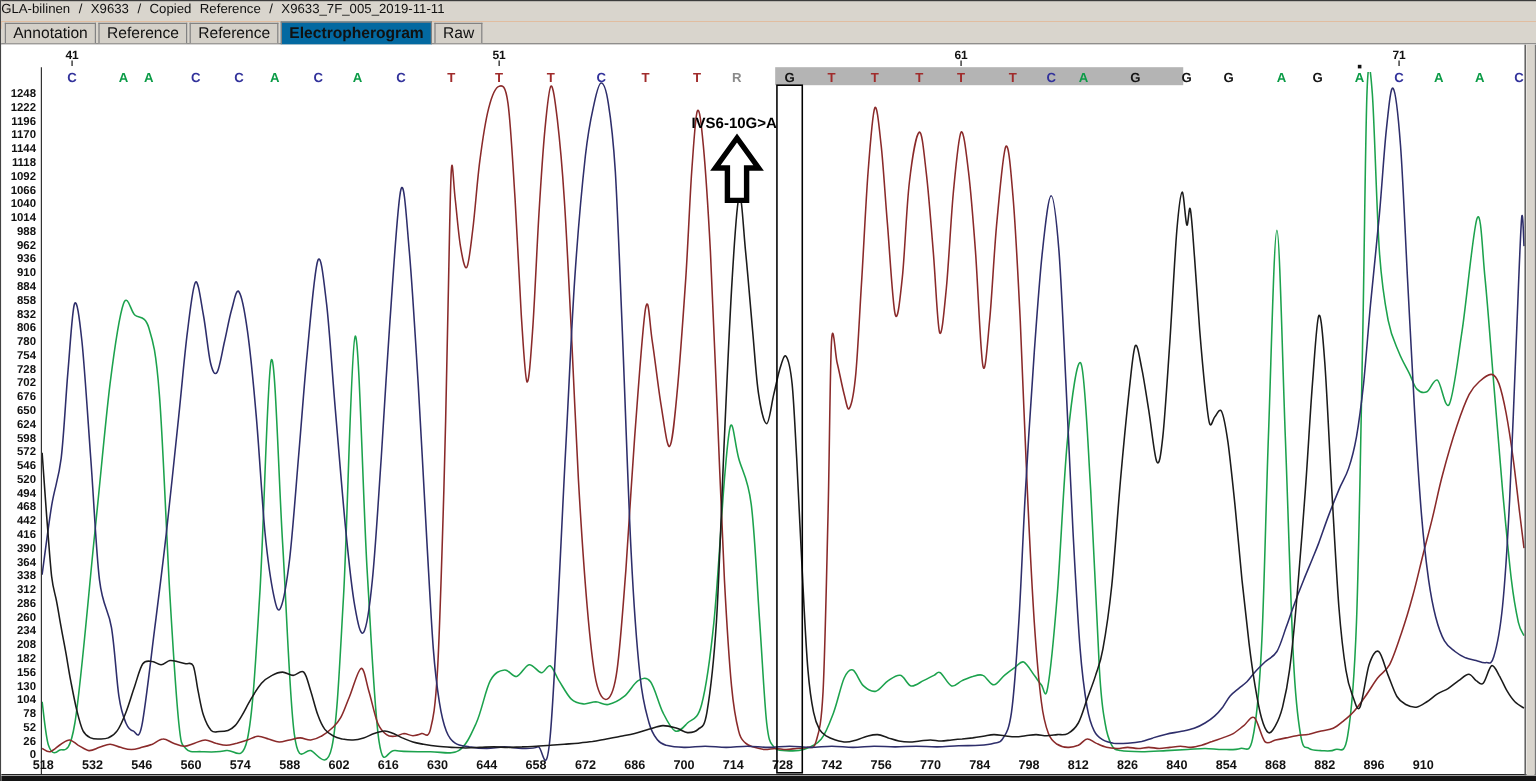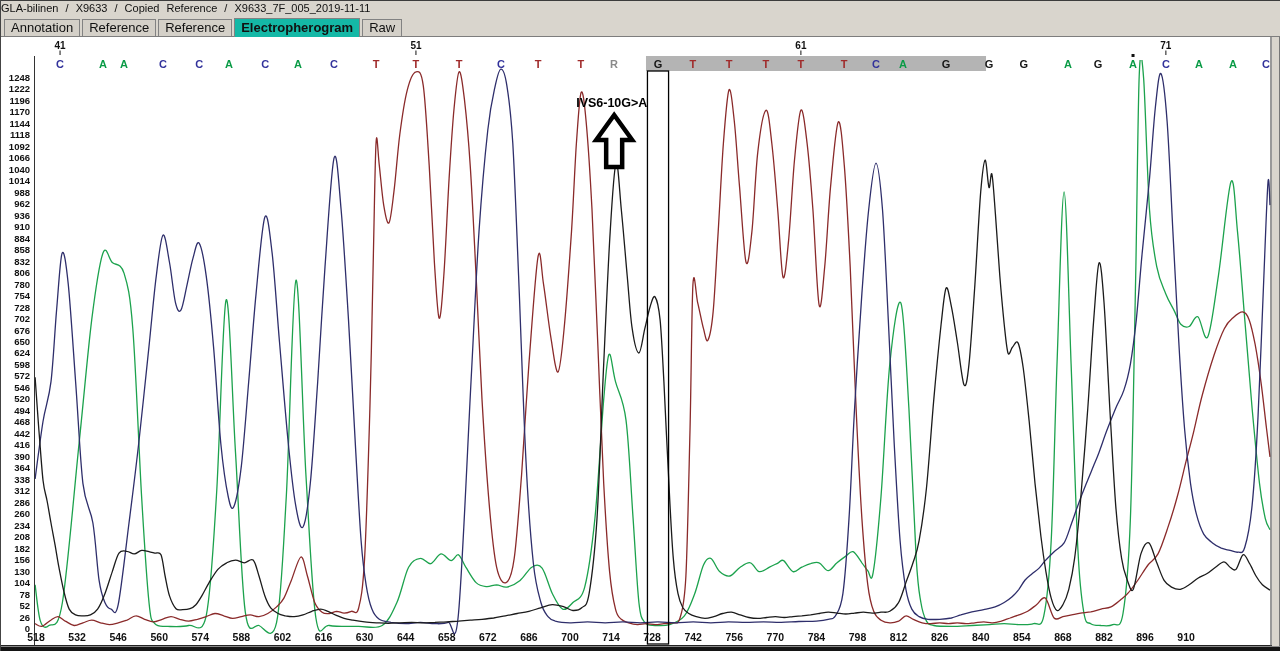--- a/index.html
+++ b/index.html
@@ -5,21 +5,21 @@
   html,body{margin:0;padding:0;width:1280px;height:651px;overflow:hidden;background:#fff;
             font-family:"Liberation Sans",sans-serif;}
   #app{position:relative;width:1280px;height:651px;border-left:1px solid #444;box-sizing:border-box;}
   #titlebar{position:absolute;top:0;left:0;right:0;height:17px;background:#d9d5cd;
             border-top:1px solid #3c3c3c;border-bottom:6px solid #f97316;
             font-size:11px;line-height:15px;padding-left:0;color:#111;word-spacing:4px;white-space:nowrap;}
   #tabbar{position:absolute;top:18px;left:0;right:0;height:18px;background:#d9d5cd;
           display:flex;align-items:flex-end;padding-left:3px;border-bottom:1px solid #7d7d7d;box-sizing:content-box;}
   .tab{font-size:13px;padding:1px 6px 2px 6px;background:#d4d0c8;border:1px solid #828282;border-bottom:none;
        margin-right:2px;color:#111;height:13px;line-height:13px;white-space:nowrap;}
-  .tab.active{background:#14b8a6;height:15px;line-height:15px;font-weight:bold;margin-bottom:-1px;margin-top:12px;}
+  .tab.active{background:#0369a1;height:15px;line-height:15px;font-weight:bold;margin-bottom:-1px;margin-top:12px;}
   #chart{position:absolute;top:37px;left:0;}
   text{font-family:"Liberation Sans",sans-serif;}
 </style>
 </head>
 <body>
 
 <div id="app">
   <div id="titlebar">GLA-bilinen / X9633 / Copied Reference / X9633_7F_005_2019-11-11</div>
   <div id="tabbar">
       <div class="tab">Annotation</div>

